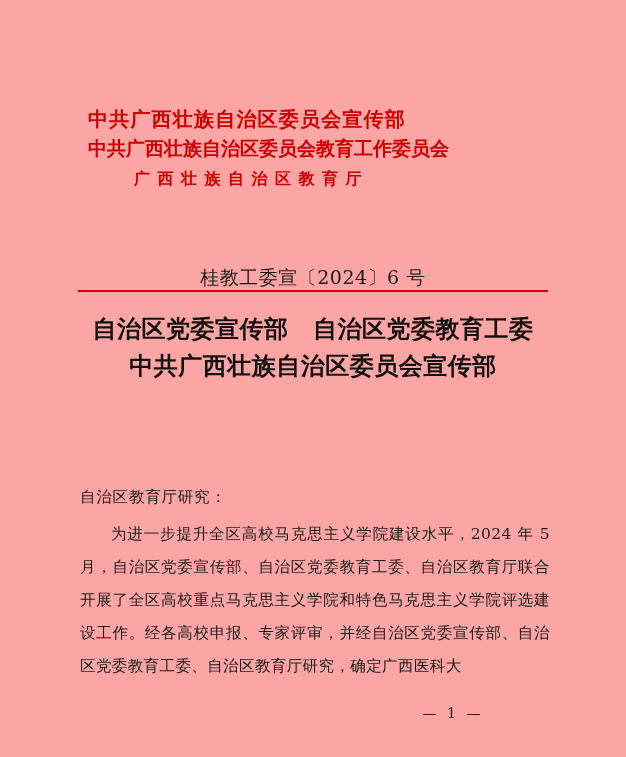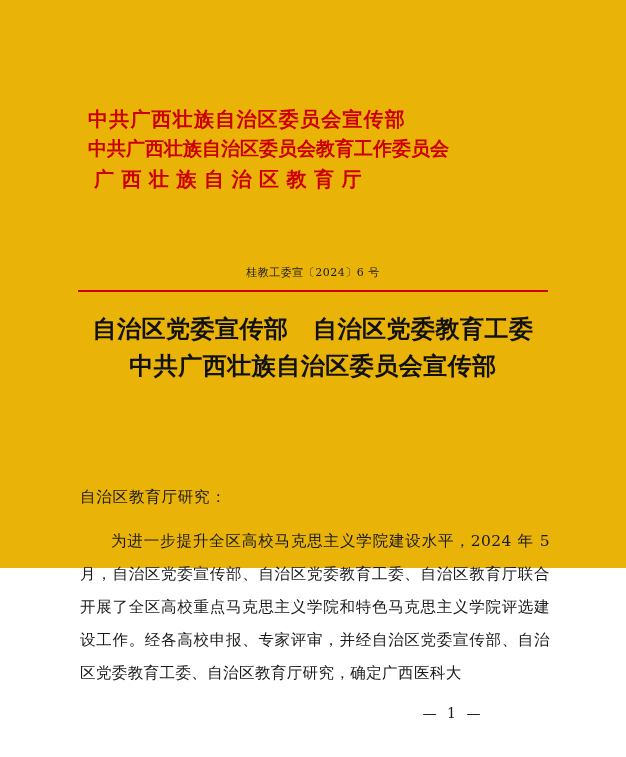--- a/index.html
+++ b/index.html
@@ -11,22 +11,22 @@
     width: 626px;
     height: 757px;
     font-family: "DejaVu Serif", "Liberation Serif", serif;
     color: #1a1a1a;
     position: relative;
     overflow: hidden;
   }
   .page {
     position: relative;
     width: 626px;
-    height: 568px;
-    background: #eab308;
+    height: 757px;
+    background: #fca5a5;
     box-sizing: border-box;
   }
 
   
   .letterhead {
     position: absolute;
     left: 0;
     top: 105px;
     width: 626px;
     height: 125px;
@@ -47,44 +47,45 @@
     font-size: 20px;
     letter-spacing: 1.2px;
     line-height: 28px;
   }
   .lh-line2 {
     font-size: 19px;
     letter-spacing: 0px;
     line-height: 30px;
   }
   .lh-line3 {
-    font-size: 20px;
+    font-size: 16px;
     letter-spacing: 7.5px;
     line-height: 32px;
     padding-left: 6px;
+    margin-left: 40px;
   }
   .lh-wenjian {
     position: absolute;
     left: 492px;
     top: 30px;
     color: #cc0000;
     font-size: 30px;
     font-weight: bold;
     letter-spacing: 3px;
     font-family: "DejaVu Serif", "Liberation Serif", serif;
   }
 
   
   .docnum {
     position: absolute;
     left: 0;
     top: 265px;
     width: 626px;
     text-align: center;
-    font-size: 11px;
+    font-size: 19px;
     letter-spacing: 0.5px;
     color: #1a1a1a;
   }
   .red-rule {
     position: absolute;
     left: 78px;
     top: 290px;
     width: 470px;
     height: 2px;
     background: #cc0000;
@@ -118,21 +119,20 @@
     position: absolute;
     left: 80px;
     top: 518px;
     width: 470px;
     font-size: 15.5px;
     line-height: 33px;
     text-align: justify;
     text-justify: inter-ideograph;
     letter-spacing: 0.4px;
     color: #1a1a1a;
-    margin-top: 7px;
   }
   .body-text p {
     margin: 0;
     text-indent: 2em;
   }
 
   
   .pagenum {
     position: absolute;
     left: 0;

